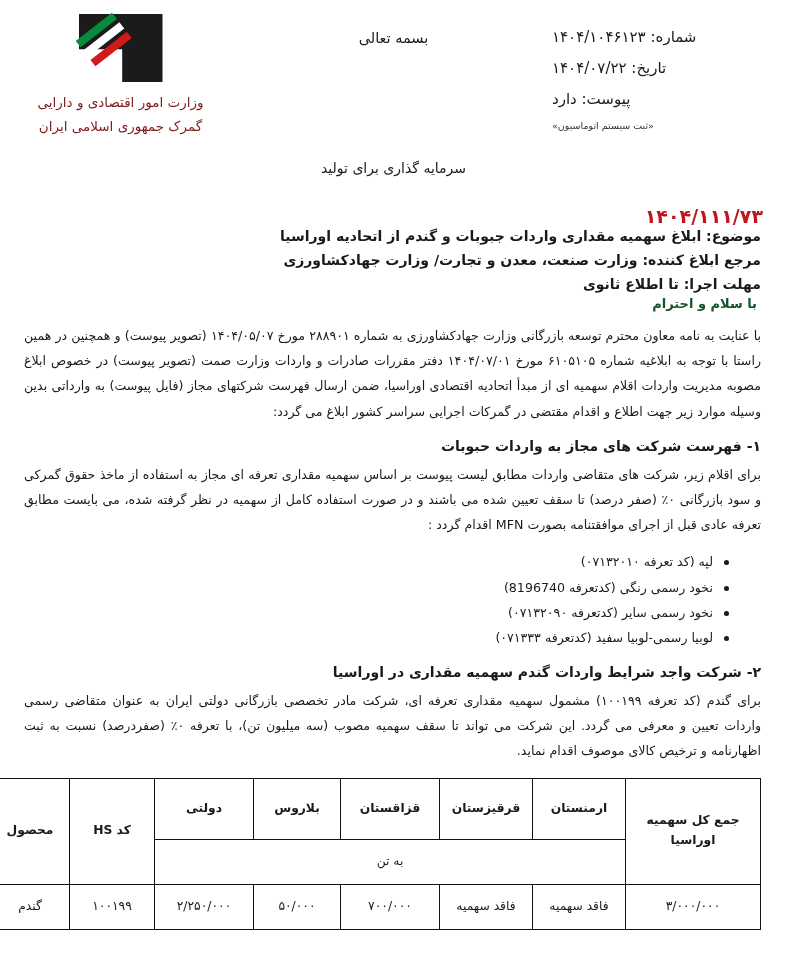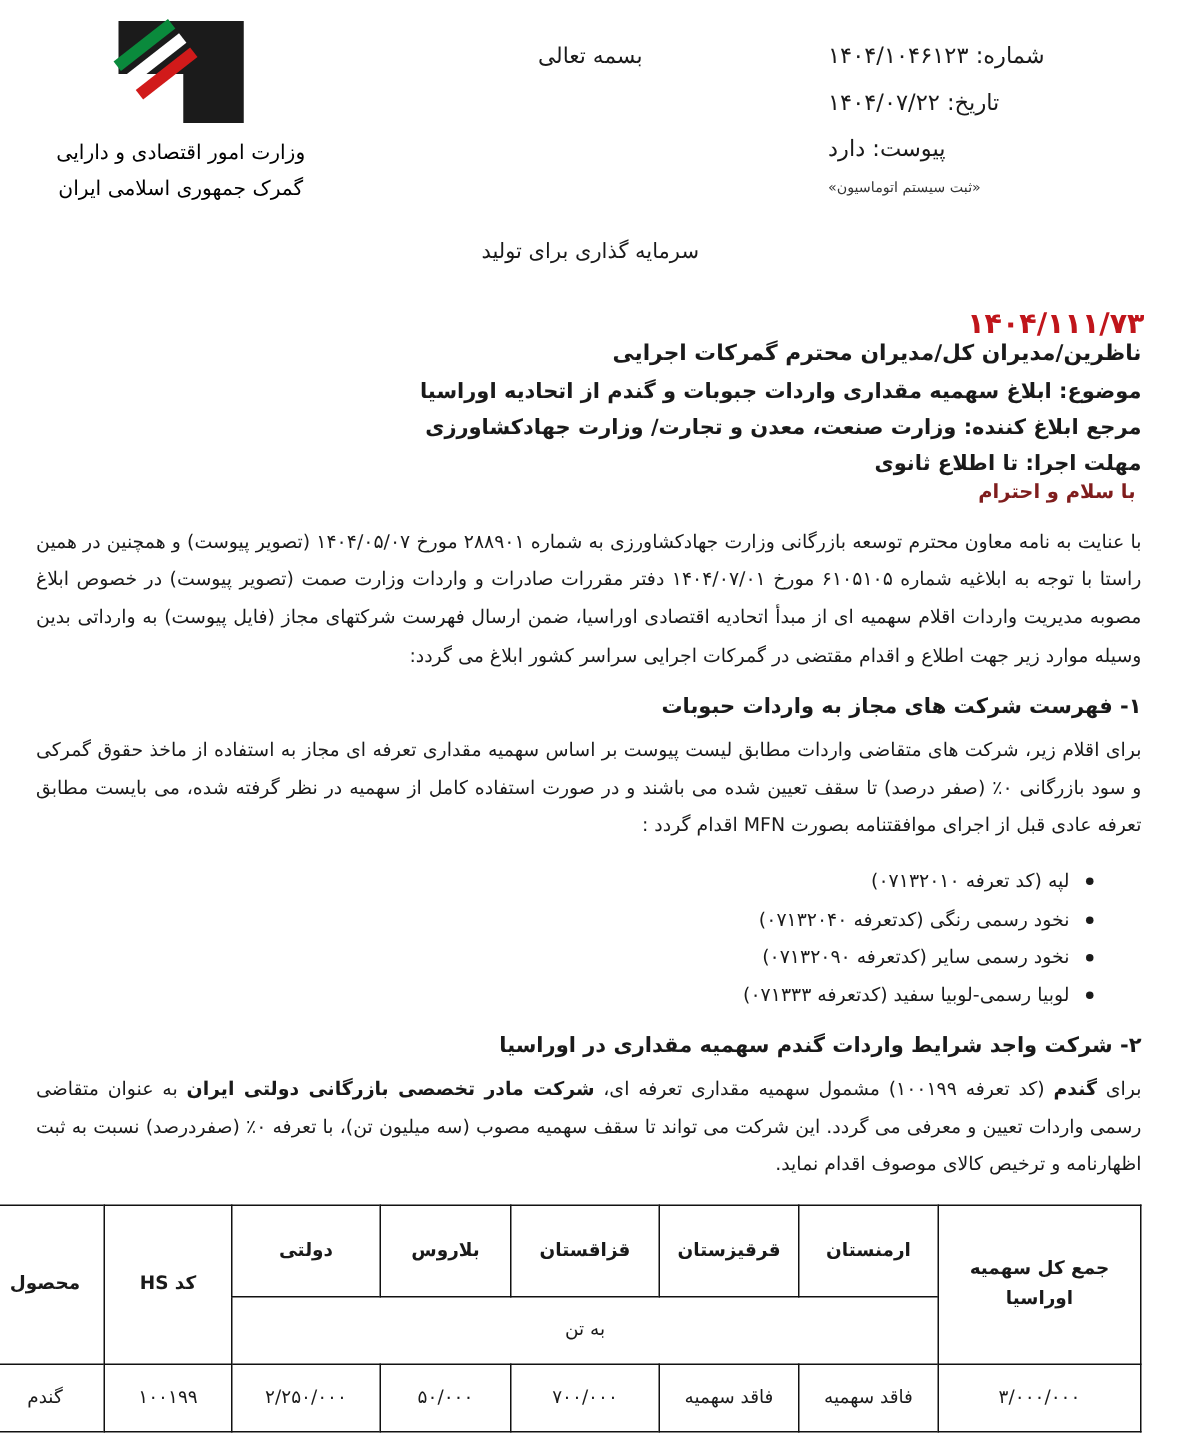--- a/index.html
+++ b/index.html
@@ -92,21 +92,21 @@
     height: 8px;
     margin-bottom: 4px;
     width: 100%;
   }
   .logo-mark .stripes i.g { background: #0a8a3c; }
   .logo-mark .stripes i.w { background: #ffffff; }
   .logo-mark .stripes i.r { background: #d11a1a; }
   .logo-text {
     font-size: 13.5px;
     line-height: 1.8;
-    color: #000000;
+    color: #7f1d1d;
   }
 
   .subject-line {
     position: absolute;
     top: 160px;
     right: 0;
     left: 0;
     text-align: center;
     font-size: 14px;
   }
@@ -141,21 +141,21 @@
     margin-bottom: 8px;
   }
   .meta-line .val { font-weight: bold; }
   .deadline-row {
     position: relative;
     font-size: 14px;
     font-weight: bold;
     margin-bottom: 4px;
   }
   .hand-note {
-    color: #7f1d1d;
+    color: #14532d;
     font-size: 13px;
     font-weight: bold;
     margin: 2px 0 12px 0;
     padding-right: 4px;
     letter-spacing: .5px;
   }
   p.para {
     font-size: 12.6px;
     line-height: 2.0;
     text-align: justify;
@@ -181,21 +181,21 @@
   ul.tariffs li:before {
     content: "";
     position: absolute;
     right: 2px;
     top: 11px;
     width: 5px;
     height: 5px;
     background: #1a1a1a;
     border-radius: 50%;
   }
-  .bold { font-weight: bold; }
+  .bold { font-weight: normal; }
 
   
   table.quota {
     width: 660px;
     margin: 14px auto 0 auto;
     border-collapse: collapse;
     font-size: 12.3px;
     table-layout: fixed;
   }
   table.quota th, table.quota td {
@@ -256,21 +256,20 @@
       <div class="logo-text">وزارت امور اقتصادی و دارایی</div>
       <div class="logo-text">گمرک جمهوری اسلامی ایران</div>
     </div>
 
     <div class="subject-line">سرمایه گذاری برای تولید</div>
     <div class="hand-number">۱۴۰۴/۱۱۱/۷۳</div>
   </div>
 
   <div class="content">
 
-    <div class="addressee">ناظرین/مدیران کل/مدیران محترم گمرکات اجرایی</div>
 
     <div class="meta-line">
       <span>موضوع:</span>
       <span class="val">ابلاغ سهمیه مقداری واردات جبوبات و گندم از اتحادیه اوراسیا</span>
     </div>
 
     <div class="meta-line">
       <span>مرجع ابلاغ کننده:</span>
       <span class="val">وزارت صنعت، معدن و تجارت/ وزارت جهادکشاورزی</span>
     </div>
@@ -282,21 +281,21 @@
 
     <div class="hand-note">با سلام و احترام</div>
 
     <p class="para">با عنایت به نامه معاون محترم توسعه بازرگانی وزارت جهادکشاورزی به شماره ۲۸۸۹۰۱ مورخ ۱۴۰۴/۰۵/۰۷ (تصویر پیوست) و همچنین در همین راستا با توجه به ابلاغیه شماره ۶۱۰۵۱۰۵ مورخ ۱۴۰۴/۰۷/۰۱ دفتر مقررات صادرات و واردات وزارت صمت (تصویر پیوست) در خصوص ابلاغ مصوبه مدیریت واردات اقلام سهمیه ای از مبدأ اتحادیه اقتصادی اوراسیا، ضمن ارسال فهرست شرکتهای مجاز (فایل پیوست) به وارداتی بدین وسیله موارد زیر جهت اطلاع و اقدام مقتضی در گمرکات اجرایی سراسر کشور ابلاغ می گردد:</p>
 
     <h3 class="section">۱- فهرست شرکت های مجاز به واردات حبوبات</h3>
     <p class="para">برای اقلام زیر، شرکت های متقاضی واردات مطابق لیست پیوست بر اساس سهمیه مقداری تعرفه ای مجاز به استفاده از ماخذ حقوق گمرکی و سود بازرگانی ۰٪ (صفر درصد) تا سقف تعیین شده می باشند و در صورت استفاده کامل از سهمیه در نظر گرفته شده، می بایست مطابق تعرفه عادی قبل از اجرای موافقتنامه بصورت MFN اقدام گردد :</p>
 
     <ul class="tariffs">
       <li>لپه (کد تعرفه ۰۷۱۳۲۰۱۰)</li>
-      <li>نخود رسمی رنگی (کدتعرفه ۰۷۱۳۲۰۴۰)</li>
+      <li>نخود رسمی رنگی (کدتعرفه 8196740)</li>
       <li>نخود رسمی سایر (کدتعرفه ۰۷۱۳۲۰۹۰)</li>
       <li>لوبیا رسمی-لوبیا سفید (کدتعرفه ۰۷۱۳۳۳)</li>
     </ul>
 
     <h3 class="section">۲- شرکت واجد شرایط واردات گندم سهمیه مقداری در اوراسیا</h3>
 
     <p class="para">
       <span>برای </span><span class="bold">گندم</span><span> (کد تعرفه ۱۰۰۱۹۹) مشمول سهمیه مقداری تعرفه ای، </span><span class="bold">شرکت مادر تخصصی بازرگانی دولتی ایران</span><span> به عنوان متقاضی رسمی واردات تعیین و معرفی می گردد. این شرکت می تواند تا سقف سهمیه مصوب (سه میلیون تن)، با تعرفه ۰٪ (صفردرصد) نسبت به ثبت اظهارنامه و ترخیص کالای موصوف اقدام نماید.</span>
     </p>
 

